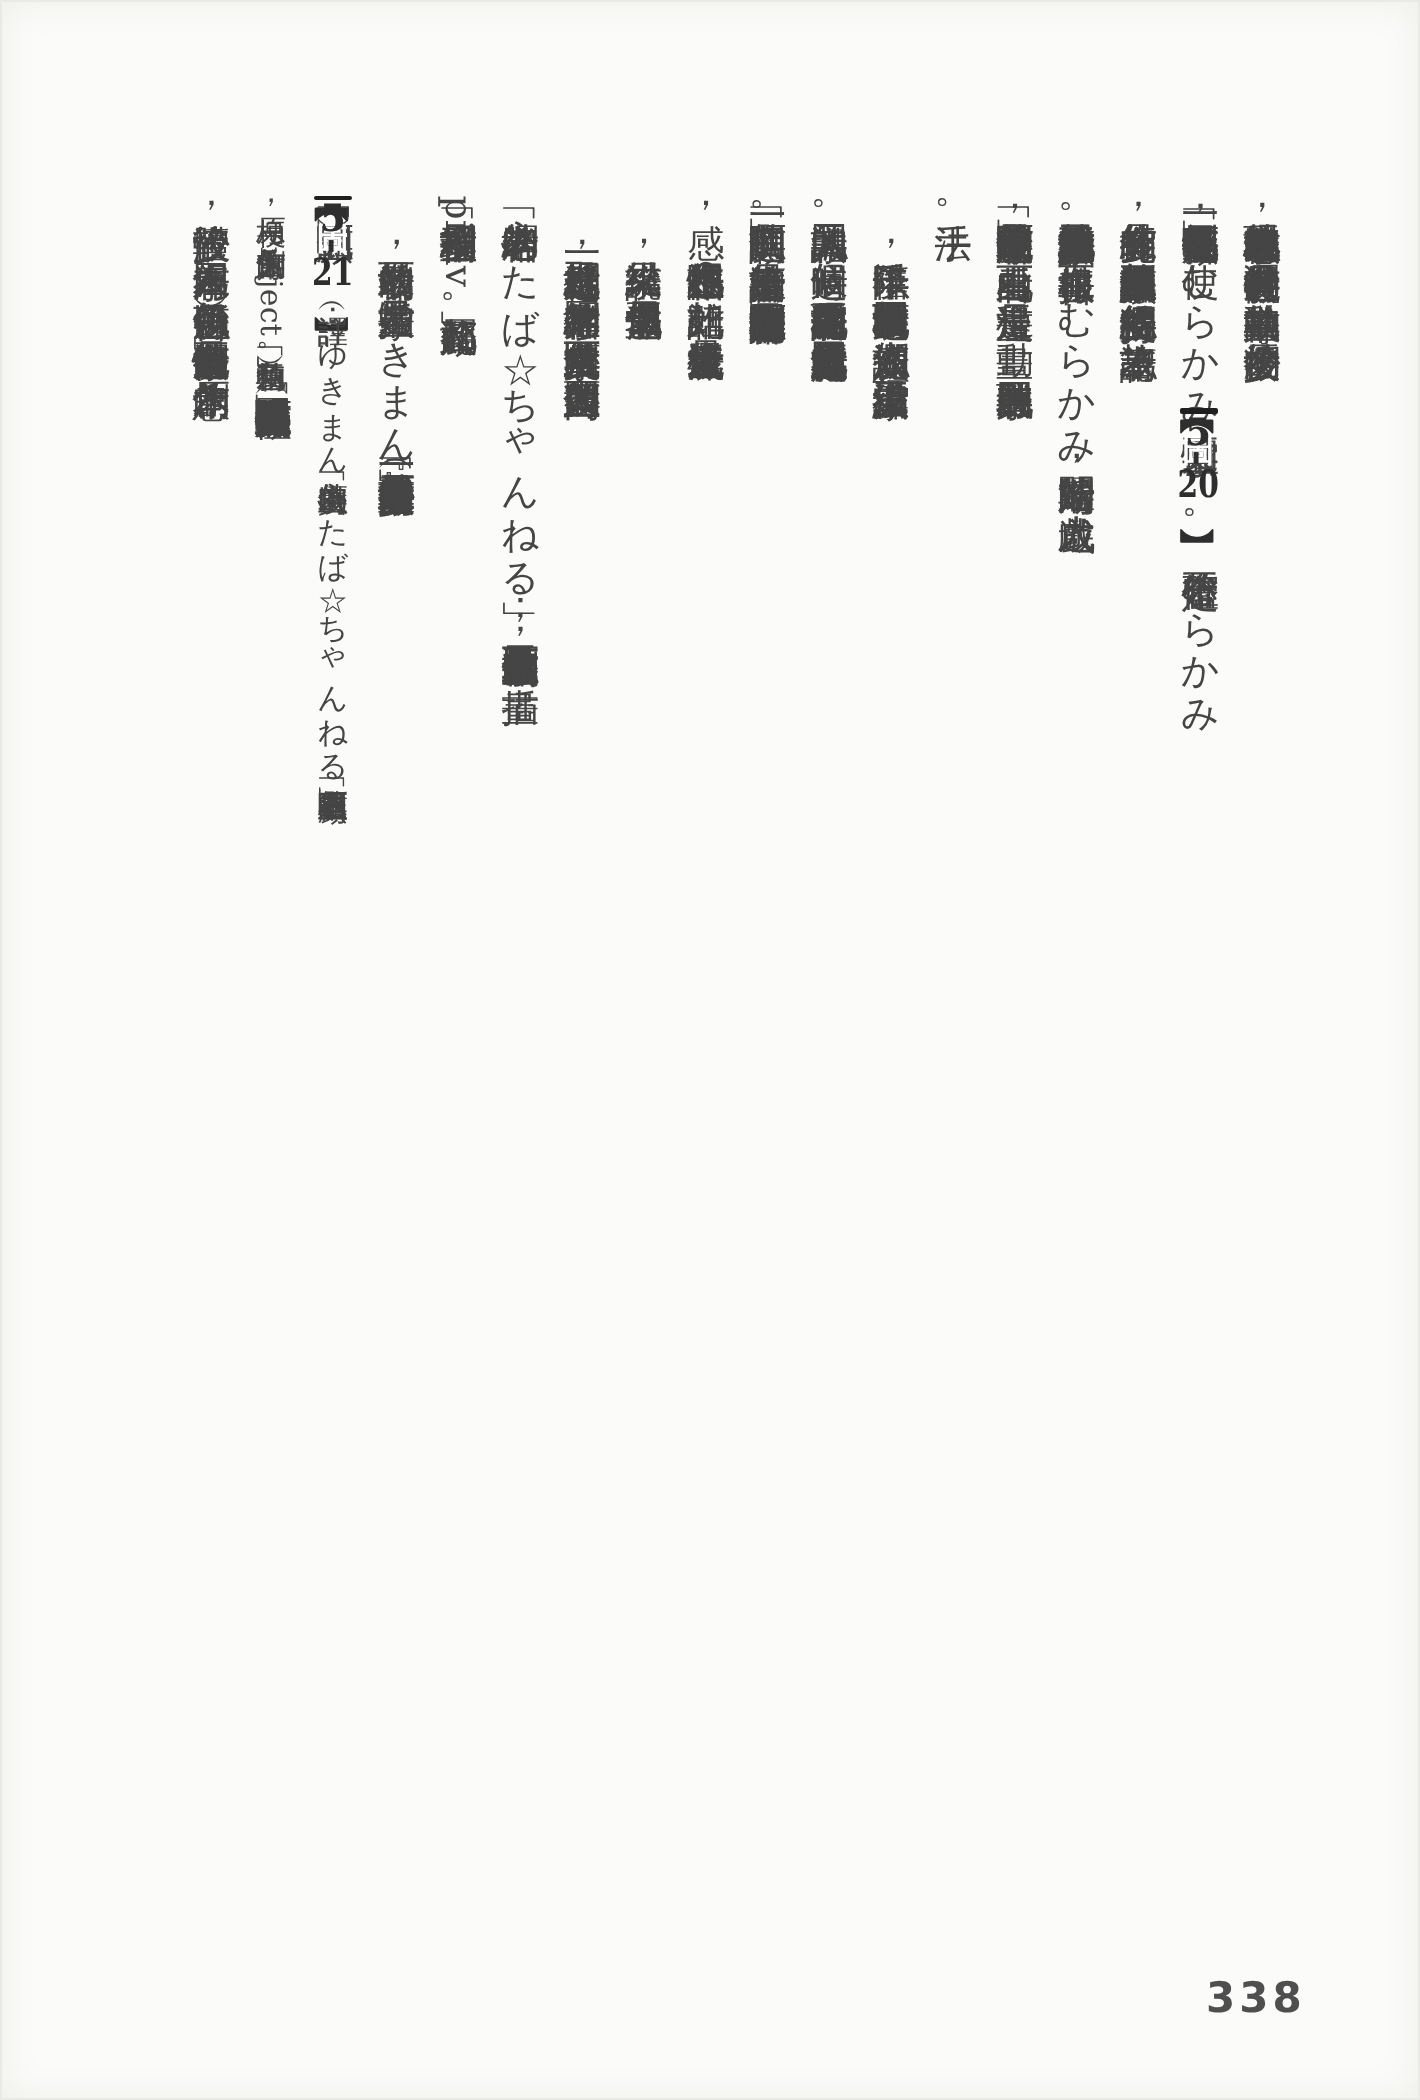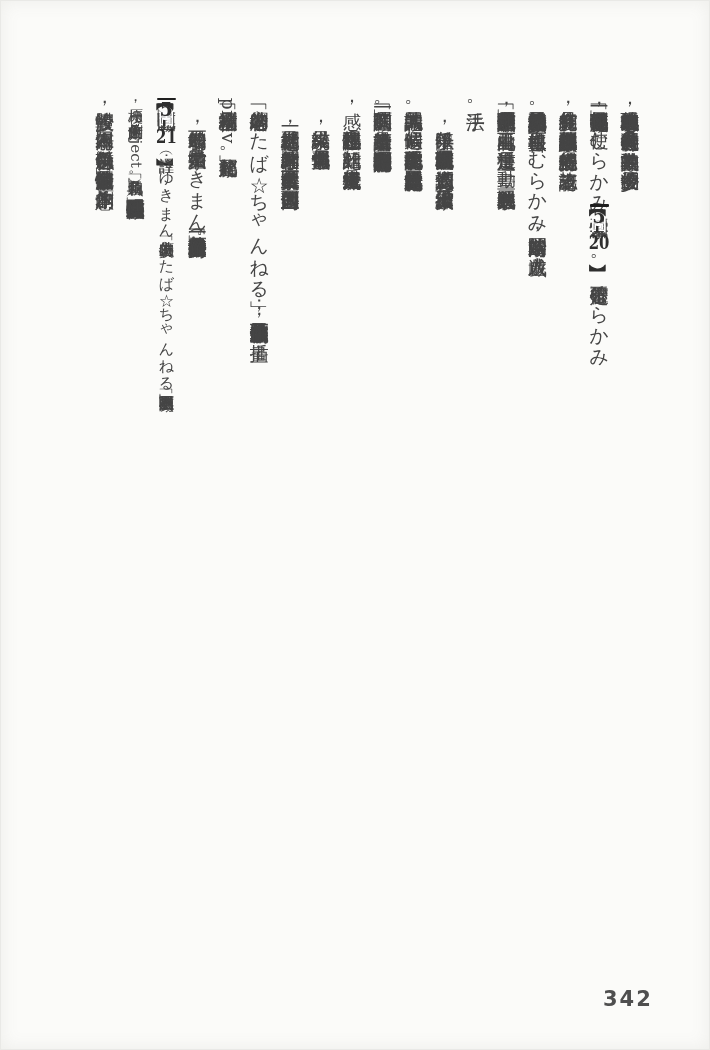--- a/index.html
+++ b/index.html
@@ -70,14 +70,14 @@
       <div class="col"><span>感，在語感上相性很好吧？話雖如此，光是這樣還無法產生大流行。</span></div>
       <div class="col indent"><span>從結果來說，另一個偶然也非常重要。</span></div>
       <div class="col indent"><span>那就是社群網站之一，圖片分享網站的存在。可匿名上傳圖片或文字，並對回覆人們上傳內</span></div>
       <div class="col"><span>容的老牌網站「ふたば☆ちゃんねる」；以及可以上傳並分享自己的原創畫作或二次創作，插畫</span></div>
       <div class="col"><span>投稿型社群網站「pixiv」都屬於此類。</span></div>
       <div class="col indent"><span>而最初的發端，乃是插畫家ゆきまん上傳的「翠星石」（一般向漫畫『薔薇少女』的登場角</span></div>
       <div class="col"><span>色）的「啊嘿顏」</span><span class="fig">【<span class="figbox">圖</span><span class="tcu">5</span>-<span class="tcu">21</span>】</span><span class="small">（譯註：ゆきまん上傳的實為以「ふたば☆ちゃんねる」上的「啊嘿顏翠星石」為</span></div>
       <div class="col"><span class="small">原梗，創作出的「東方Project」角色「帕秋莉」）。</span><span>這張圖雖然在視覺上滿足「啊嘿顏」的三要件（儘</span></div>
       <div class="col"><span>管體液較少，但因為有汗水，所以仍勉強符合），卻是沒有色情要素的「怪臉」，原本的創作意</span></div>
     </div>
-  <div class="page-number">342</div>
+  <div class="page-number">338</div>
 </div>
 
 </body></html>

